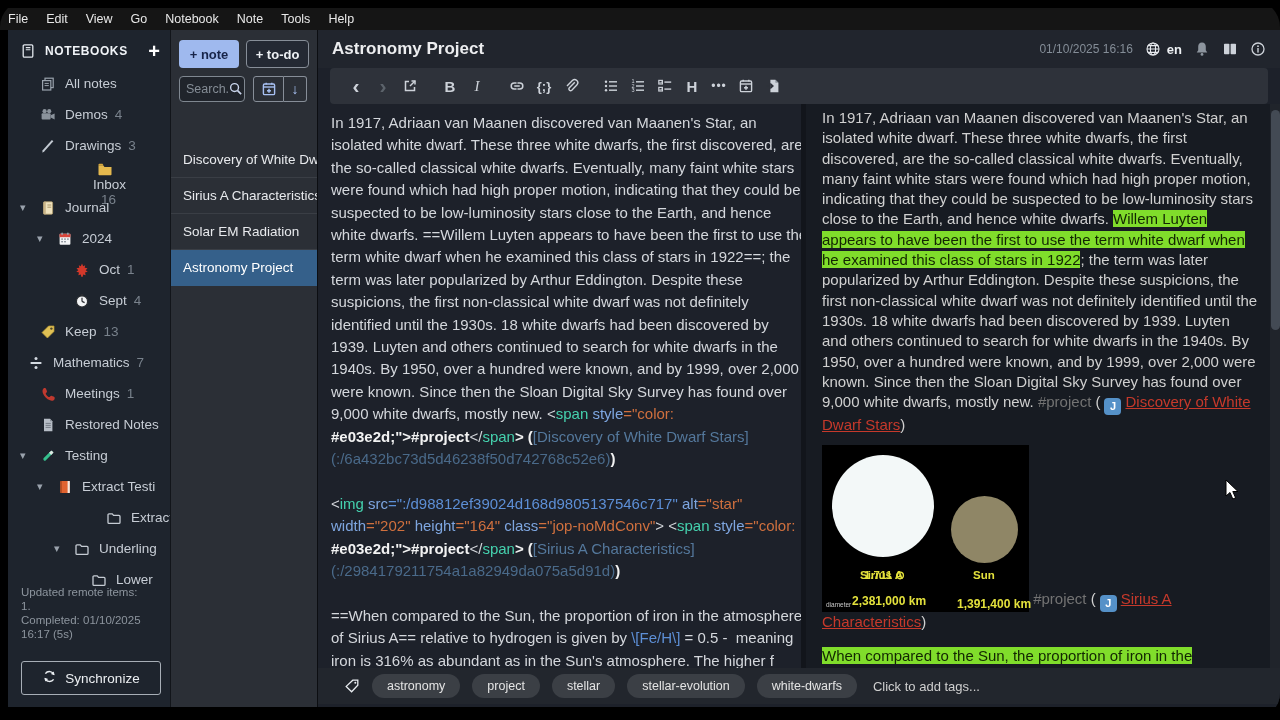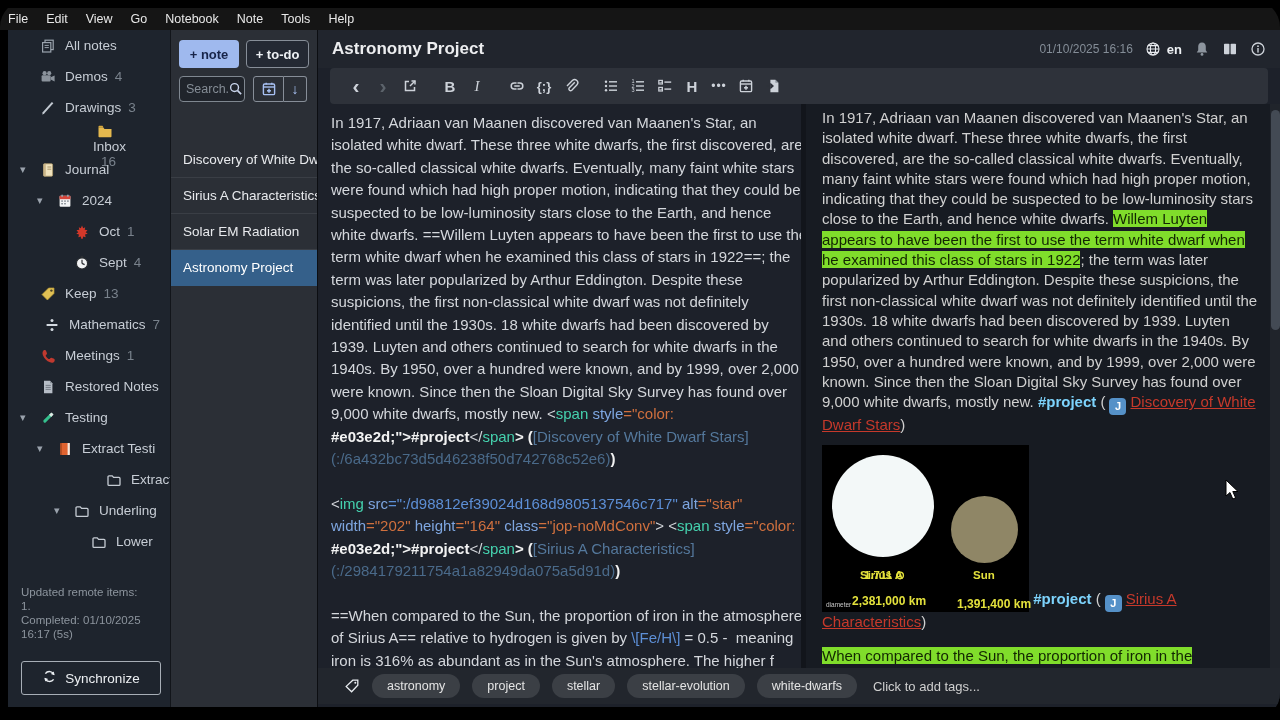--- a/index.html
+++ b/index.html
@@ -88,21 +88,21 @@
   .tk-tag { color:#45d1ae; }
   .tk-attr { color:#7ea6e0; }
   .tk-str { color:#d0703e; }
   .tk-vblue { color:#5d8fd6; }
   .tk-dimlink { color:#54789c; }
   .tk-dimurl { color:#4a6a8a; }
   .pane-divider { width:5px; height:567px; background:#12151b; }
   .preview-pane { flex:1; height:567px; background:#171b22; padding:4px 12px 0 16px; overflow:hidden; color:#d0d0d0;
                   font-size:15px; line-height:20.3px; }
   .pv-mark { background:#80dd2b; color:#122602; }
-  .pv-tag { color:#7dd3fc;font-weight:bold; }
+  .pv-tag { color:#737373; }
   .pv-link { color:#c6392b; text-decoration:underline; }
   .jop { display:inline-flex; width:17px; height:17px; background:#5591c8; border-radius:4px; color:#fff; font-weight:bold;
          font-size:11px; align-items:center; justify-content:center; vertical-align:-3px; margin:0 4px; }
   .star-figure { display:inline-block; position:relative; width:207px; height:167px; background:#000; margin-top:10px;
                  vertical-align:bottom; }
   .star-figure .circ { position:absolute; border-radius:50%; }
   .sirius-circ { left:10px; top:10px; width:102px; height:102px; background:#f3f8f8; }
   .sun-circ { left:129px; top:51px; width:67px; height:67px; background:#8f8666; }
   .fig-lbl { position:absolute; color:#e3e13c; font-weight:bold; font-size:11.5px; white-space:nowrap; }
   .fig-val { position:absolute; color:#e3e13c; font-weight:bold; font-size:12px; white-space:nowrap; }
@@ -134,20 +134,31 @@
       <span>Go</span>
       <span>Notebook</span>
       <span>Note</span>
       <span>Tools</span>
       <span>Help</span>
     </div>
 
   <div class="app">
 
     <div class="sidebar">
+      <div class="sb-header">
+        <span class="icon" id="sb-book-icon">
+            <svg viewBox="0 0 16 16">
+              <rect x="3.2" y="1.8" width="9.6" height="12.4" rx="1.2" fill="none" stroke="#e3e8ee" stroke-width="1.3"></rect>
+              <line x1="5.8" y1="4.6" x2="10.4" y2="4.6" stroke="#e3e8ee" stroke-width="1.1"></line>
+              <line x1="5.8" y1="6.8" x2="10.4" y2="6.8" stroke="#e3e8ee" stroke-width="1.1"></line>
+            </svg>
+          </span>
+        <span class="lbl">NOTEBOOKS</span>
+        <span class="sb-plus">+</span>
+      </div>
       <div id="sb-items">
           <div class="sb-item" style="padding-left: 32px;">
             <span class="icon">
               <svg viewBox="0 0 16 16">
                 <rect x="5" y="2.2" width="8.2" height="9.4" fill="none" stroke="#9aa3ad" stroke-width="1.2"></rect>
                 <rect x="2.6" y="4.6" width="8.2" height="9.4" fill="#1e242d" stroke="#9aa3ad" stroke-width="1.2"></rect>
                 <line x1="4.6" y1="7.4" x2="8.8" y2="7.4" stroke="#9aa3ad"></line>
                 <line x1="4.6" y1="9.6" x2="8.8" y2="9.6" stroke="#9aa3ad"></line>
               </svg>
             </span>
@@ -240,21 +251,21 @@
           <div class="sb-item" style="padding-left: 32px;">
             <span class="icon">
               <svg viewBox="0 0 16 16">
                 <path d="M8.6 2 H14 v5.4 L7.4 14 2 8.6 z" fill="#e0c054" stroke="#b89a34" stroke-width="0.7"></path>
                 <circle cx="11.4" cy="4.6" r="1.2" fill="#4c4429"></circle>
               </svg>
             </span>
             <span class="lbl">Keep</span>
             <span class="cnt">13</span>
           </div>
-          <div class="sb-item" style="padding-left: 36px;">
+          <div class="sb-item" style="padding-left: 20px;">
             <span class="icon">
               <svg viewBox="0 0 16 16" fill="#d4dae1">
                 <circle cx="8" cy="3.6" r="1.5"></circle>
                 <rect x="2.6" y="7" width="10.8" height="2"></rect>
                 <circle cx="8" cy="12.4" r="1.5"></circle>
               </svg>
             </span>
             <span class="lbl">Mathematics</span>
             <span class="cnt">7</span>
           </div>

